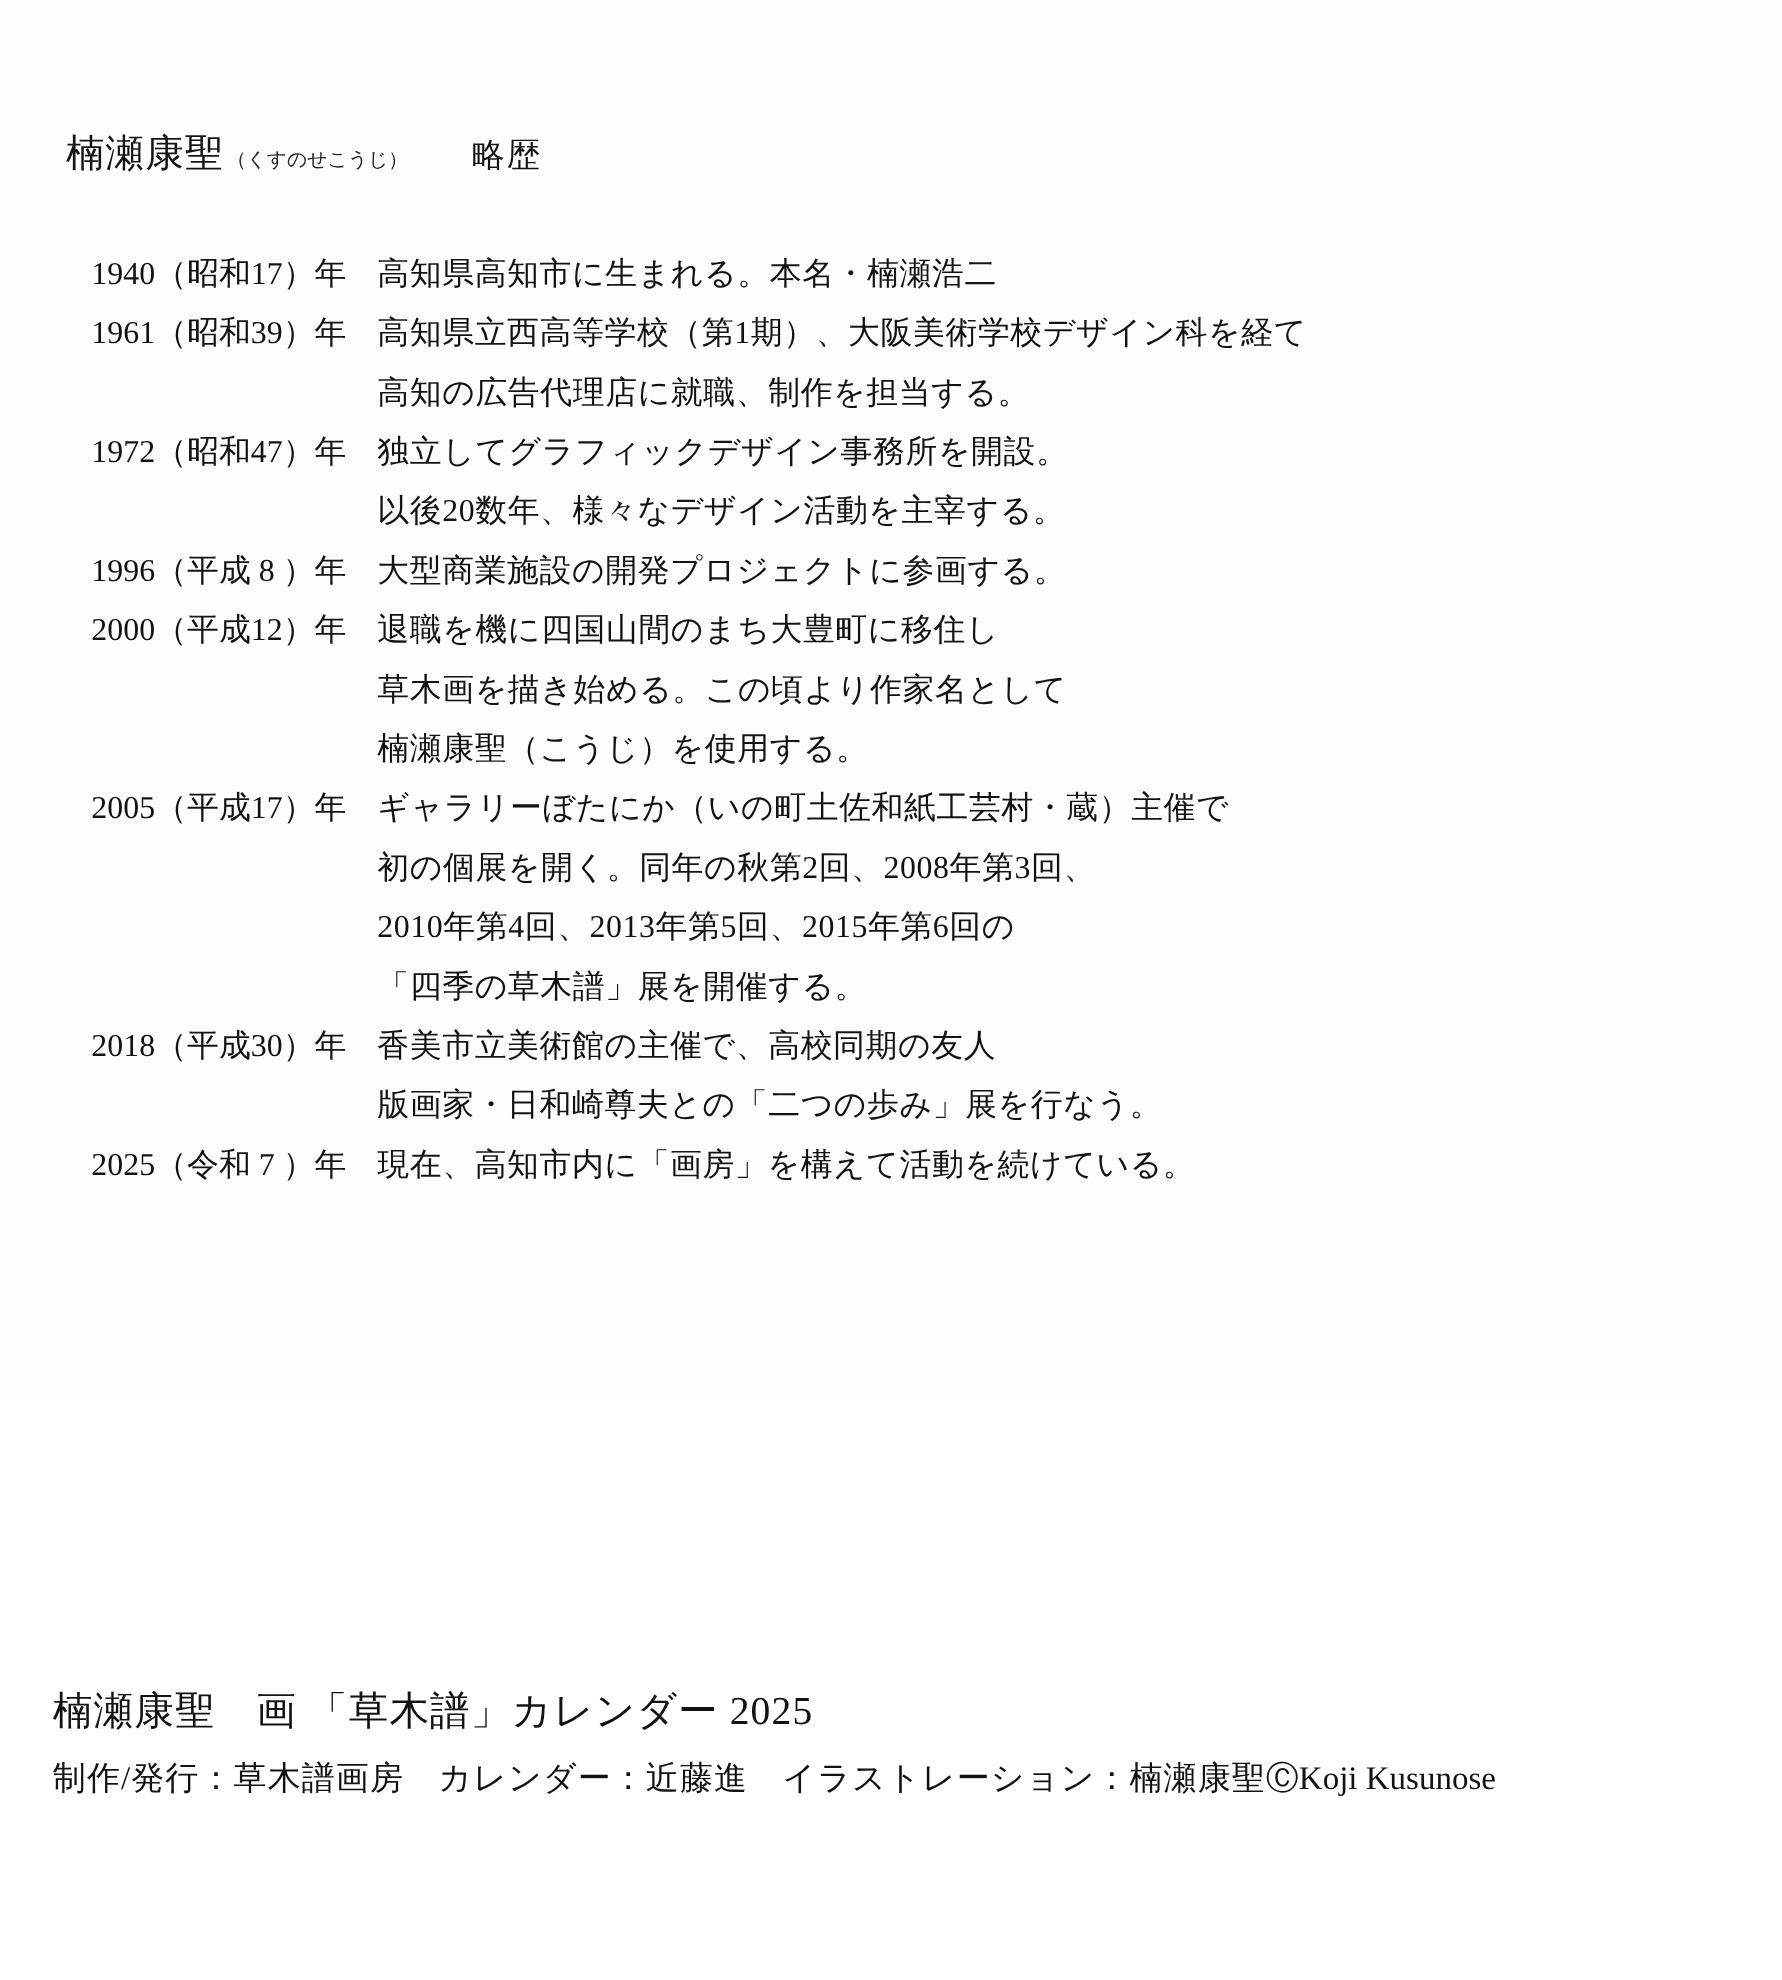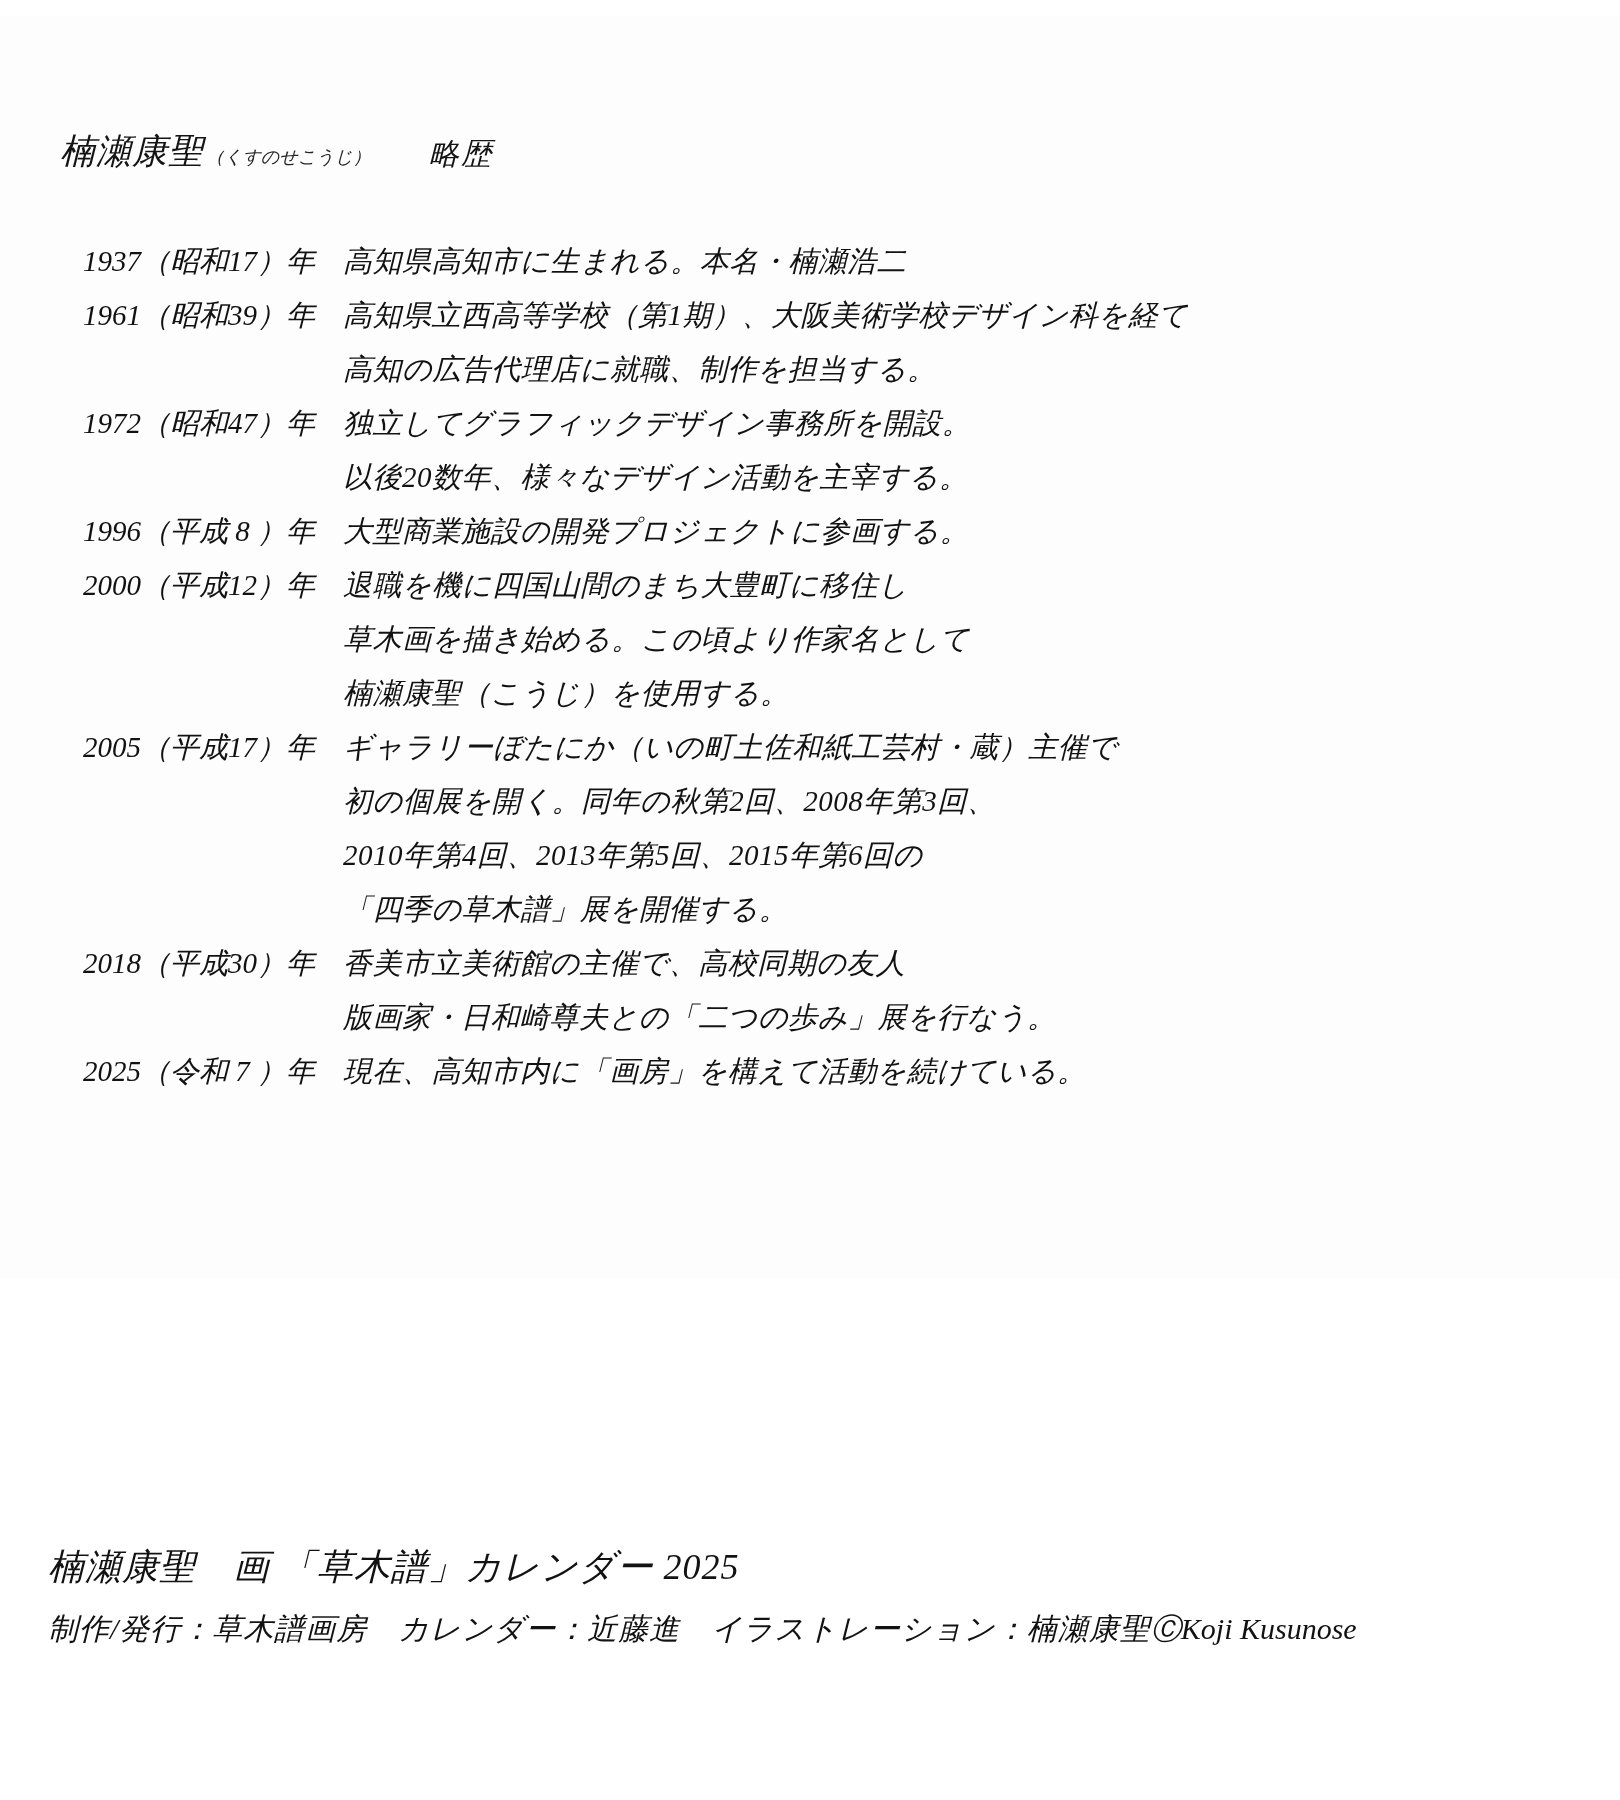--- a/index.html
+++ b/index.html
@@ -11,25 +11,24 @@
     width: 1620px;
     height: 1800px;
     position: relative;
     font-family: "Liberation Serif", "DejaVu Serif", serif;
     color: #1a1a1a;
     overflow: hidden;
   }
 
   .page {
     position: absolute;
-    top: 16px; left: 0;
+    top: 4px; left: 0;
     width: 1620px;
     height: 1263px;
     background: #fdfdfd;
-    font-style: italic;
   }
 
   
   .title-block {
     position: absolute;
     left: 60px;
     top: 118px;
     display: flex;
     align-items: flex-end;
     white-space: nowrap;
@@ -125,21 +124,21 @@
 
   <div class="title-block">
     <span class="title-name">楠瀬康聖</span>
     <span class="title-reading">（くすのせこうじ）</span>
     <span class="title-label">略歴</span>
   </div>
 
   <div class="chrono">
 
     <div class="chrono-row">
-      <div class="chrono-year">1937（昭和17）年</div>
+      <div class="chrono-year">1940（昭和17）年</div>
       <div class="chrono-body">
         <div class="chrono-line">高知県高知市に生まれる。本名・楠瀬浩二</div>
       </div>
     </div>
 
     <div class="chrono-row">
       <div class="chrono-year">1961（昭和39）年</div>
       <div class="chrono-body">
         <div class="chrono-line">高知県立西高等学校（第1期）、大阪美術学校デザイン科を経て</div>
         <div class="chrono-line">高知の広告代理店に就職、制作を担当する。</div>

